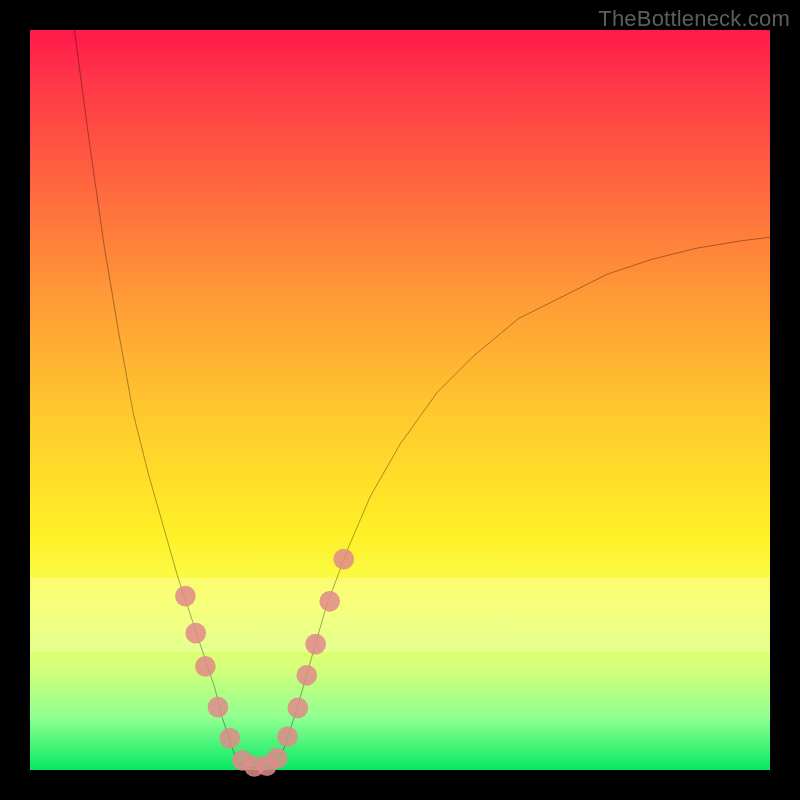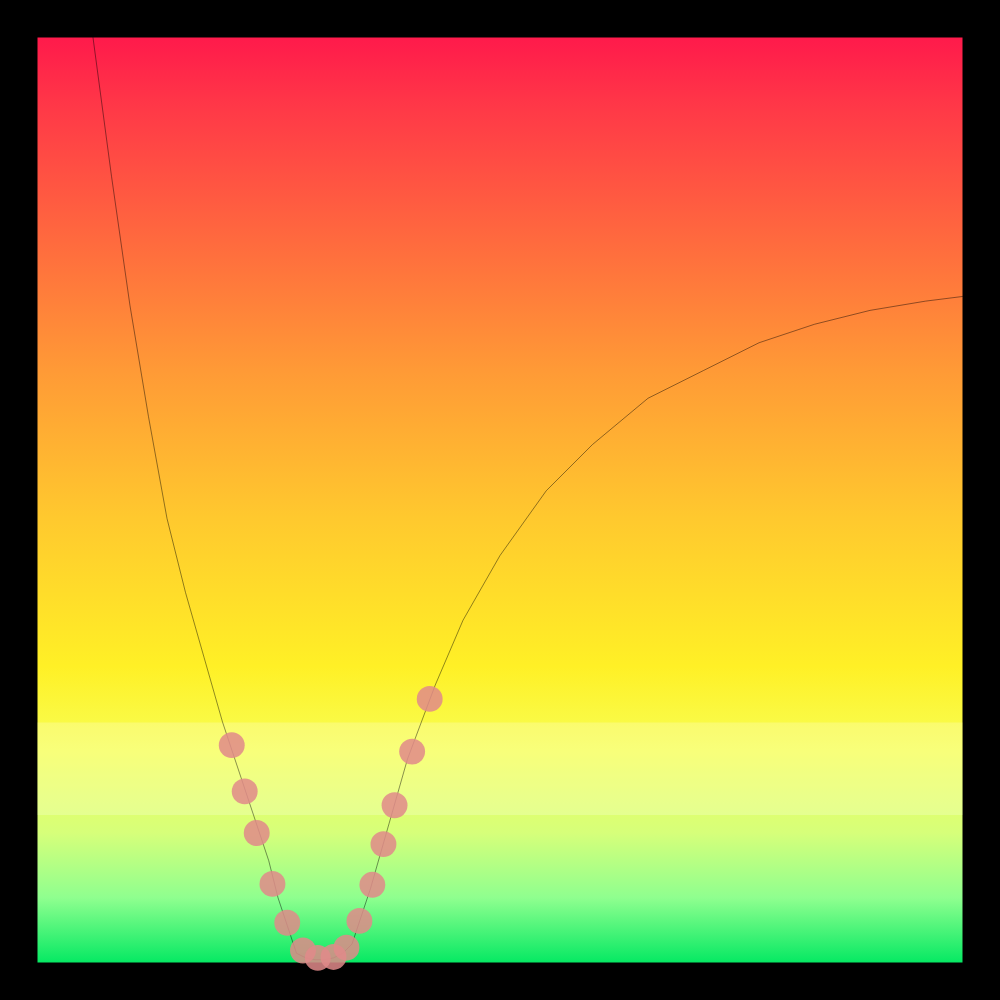--- a/index.html
+++ b/index.html
@@ -69,20 +69,21 @@
   }
   .beads circle {
     fill: #e08a8a;
     fill-opacity: 0.85;
   }
 </style>
 </head>
 <body>
 
 <div class="frame">
+  <div class="watermark">TheBottleneck.com</div>
   <div class="plot-area"></div>
   <div class="pale-band"></div>
   <svg class="curve" viewBox="0 0 100 100" preserveAspectRatio="none">
     <path id="curve-path" fill="none" stroke="#000" stroke-width="0.35" stroke-linecap="round" stroke-linejoin="round" vector-effect="non-scaling-stroke" d="M 6.00 0.00 L 8.00 15.00 L 10.00 29.00 L 12.00 41.00 L 14.00 52.00 L 16.00 60.00 L 18.00 67.00 L 20.00 74.00 L 22.00 80.00 L 24.00 86.00 L 25.00 89.00 L 26.00 93.00 L 27.00 96.00 L 28.00 99.00 L 28.00 99.00 L 29.00 99.50 L 30.00 99.70 L 31.00 99.70 L 32.00 99.50 L 33.00 99.00 L 34.00 98.00 L 34.00 98.00 L 36.00 92.00 L 38.00 85.00 L 40.00 78.00 L 43.00 70.00 L 46.00 63.00 L 50.00 56.00 L 55.00 49.00 L 60.00 44.00 L 66.00 39.00 L 72.00 36.00 L 78.00 33.00 L 84.00 31.00 L 90.00 29.50 L 96.00 28.50 L 100.00 28.00"></path>
     <g id="beads" class="beads">
         <circle cx="21.00" cy="76.50" r="1.40"></circle>
         <circle cx="22.40" cy="81.50" r="1.40"></circle>
         <circle cx="23.70" cy="86.00" r="1.40"></circle>
         <circle cx="25.40" cy="91.50" r="1.40"></circle>
         <circle cx="27.00" cy="95.70" r="1.40"></circle>

